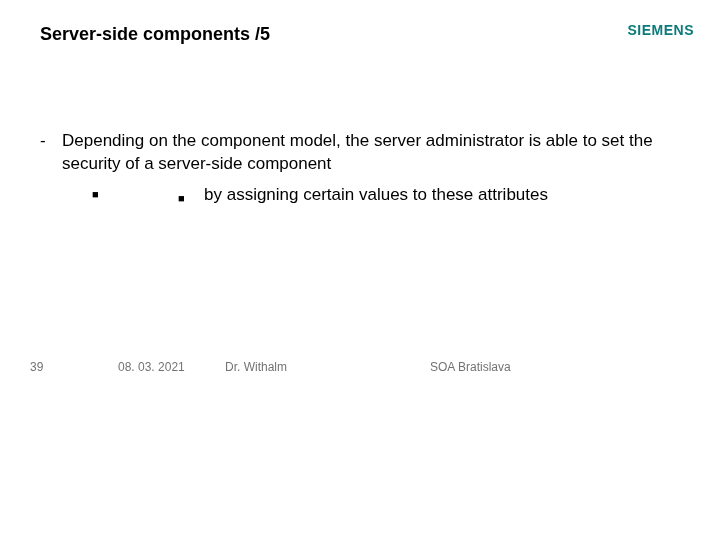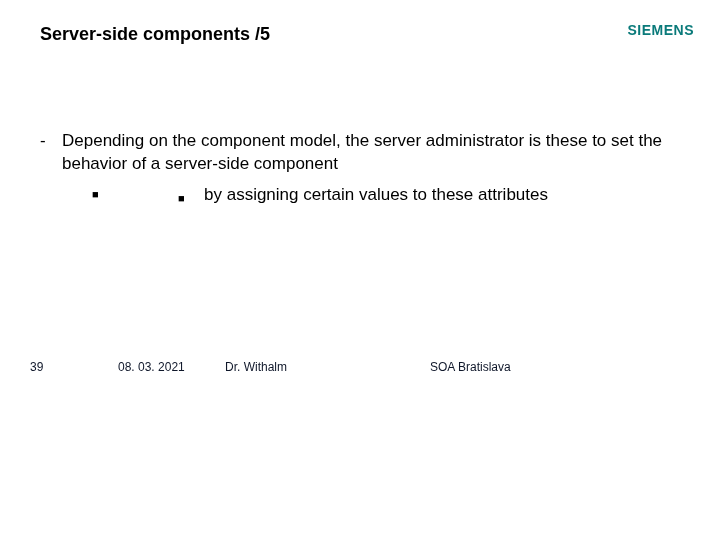--- a/index.html
+++ b/index.html
@@ -12,40 +12,40 @@
   .lvl1 { display: flex; }
   .lvl1 .bullet { width: 22px; flex: 0 0 22px; font-weight: normal; }
   .lvl1 .txt { flex: 1; }
   .lvl2 { display: flex; margin-top: 4px; padding-left: 30px; }
   .lvl2 .bullet { width: 26px; flex: 0 0 26px; }
   .lvl2 .txt { flex: 1; }
   .lvl3 { display: flex; margin-top: 4px; padding-left: 60px; }
   .lvl3 .bullet { width: 26px; flex: 0 0 26px; }
   .lvl3 .txt { flex: 1; }
   .sq { font-size: 11px; position: relative; top: 2px; }
-  .footer { position: absolute; left: 0; right: 0; bottom: 24px; height: 20px; font-size: 12px; color: #0f172a; }
+  .footer { position: absolute; left: 0; right: 0; bottom: 24px; height: 20px; font-size: 12px; color: #737373; }
   .f-page { position: absolute; left: 30px; }
   .f-date { position: absolute; left: 90px; margin-left: 28px; }
   .f-author { position: absolute; left: 225px; }
   .f-course { position: absolute; left: 430px; }
 </style>
 </head>
 <body>
 
 <div class="slide">
   <div class="header">
     <div class="title">Server-side components /5</div>
     <div class="brand">SIEMENS</div>
   </div>
 
   <div class="body">
     <div class="lvl1">
       <div class="bullet">-</div>
       <div class="txt">
-        <span>Depending on the component model, the server administrator is these to set the behavior of a server-side component</span>
+        <span>Depending on the component model, the server administrator is able to set the security of a server-side component</span>
         <div class="lvl2">
           <div class="bullet"><span class="sq">■</span></div>
           <div class="txt">
             <div class="lvl3">
               <div class="bullet"><span class="sq">■</span></div>
               <div class="txt">by assigning certain values to these attributes</div>
             </div>
           </div>
         </div>
       </div>

